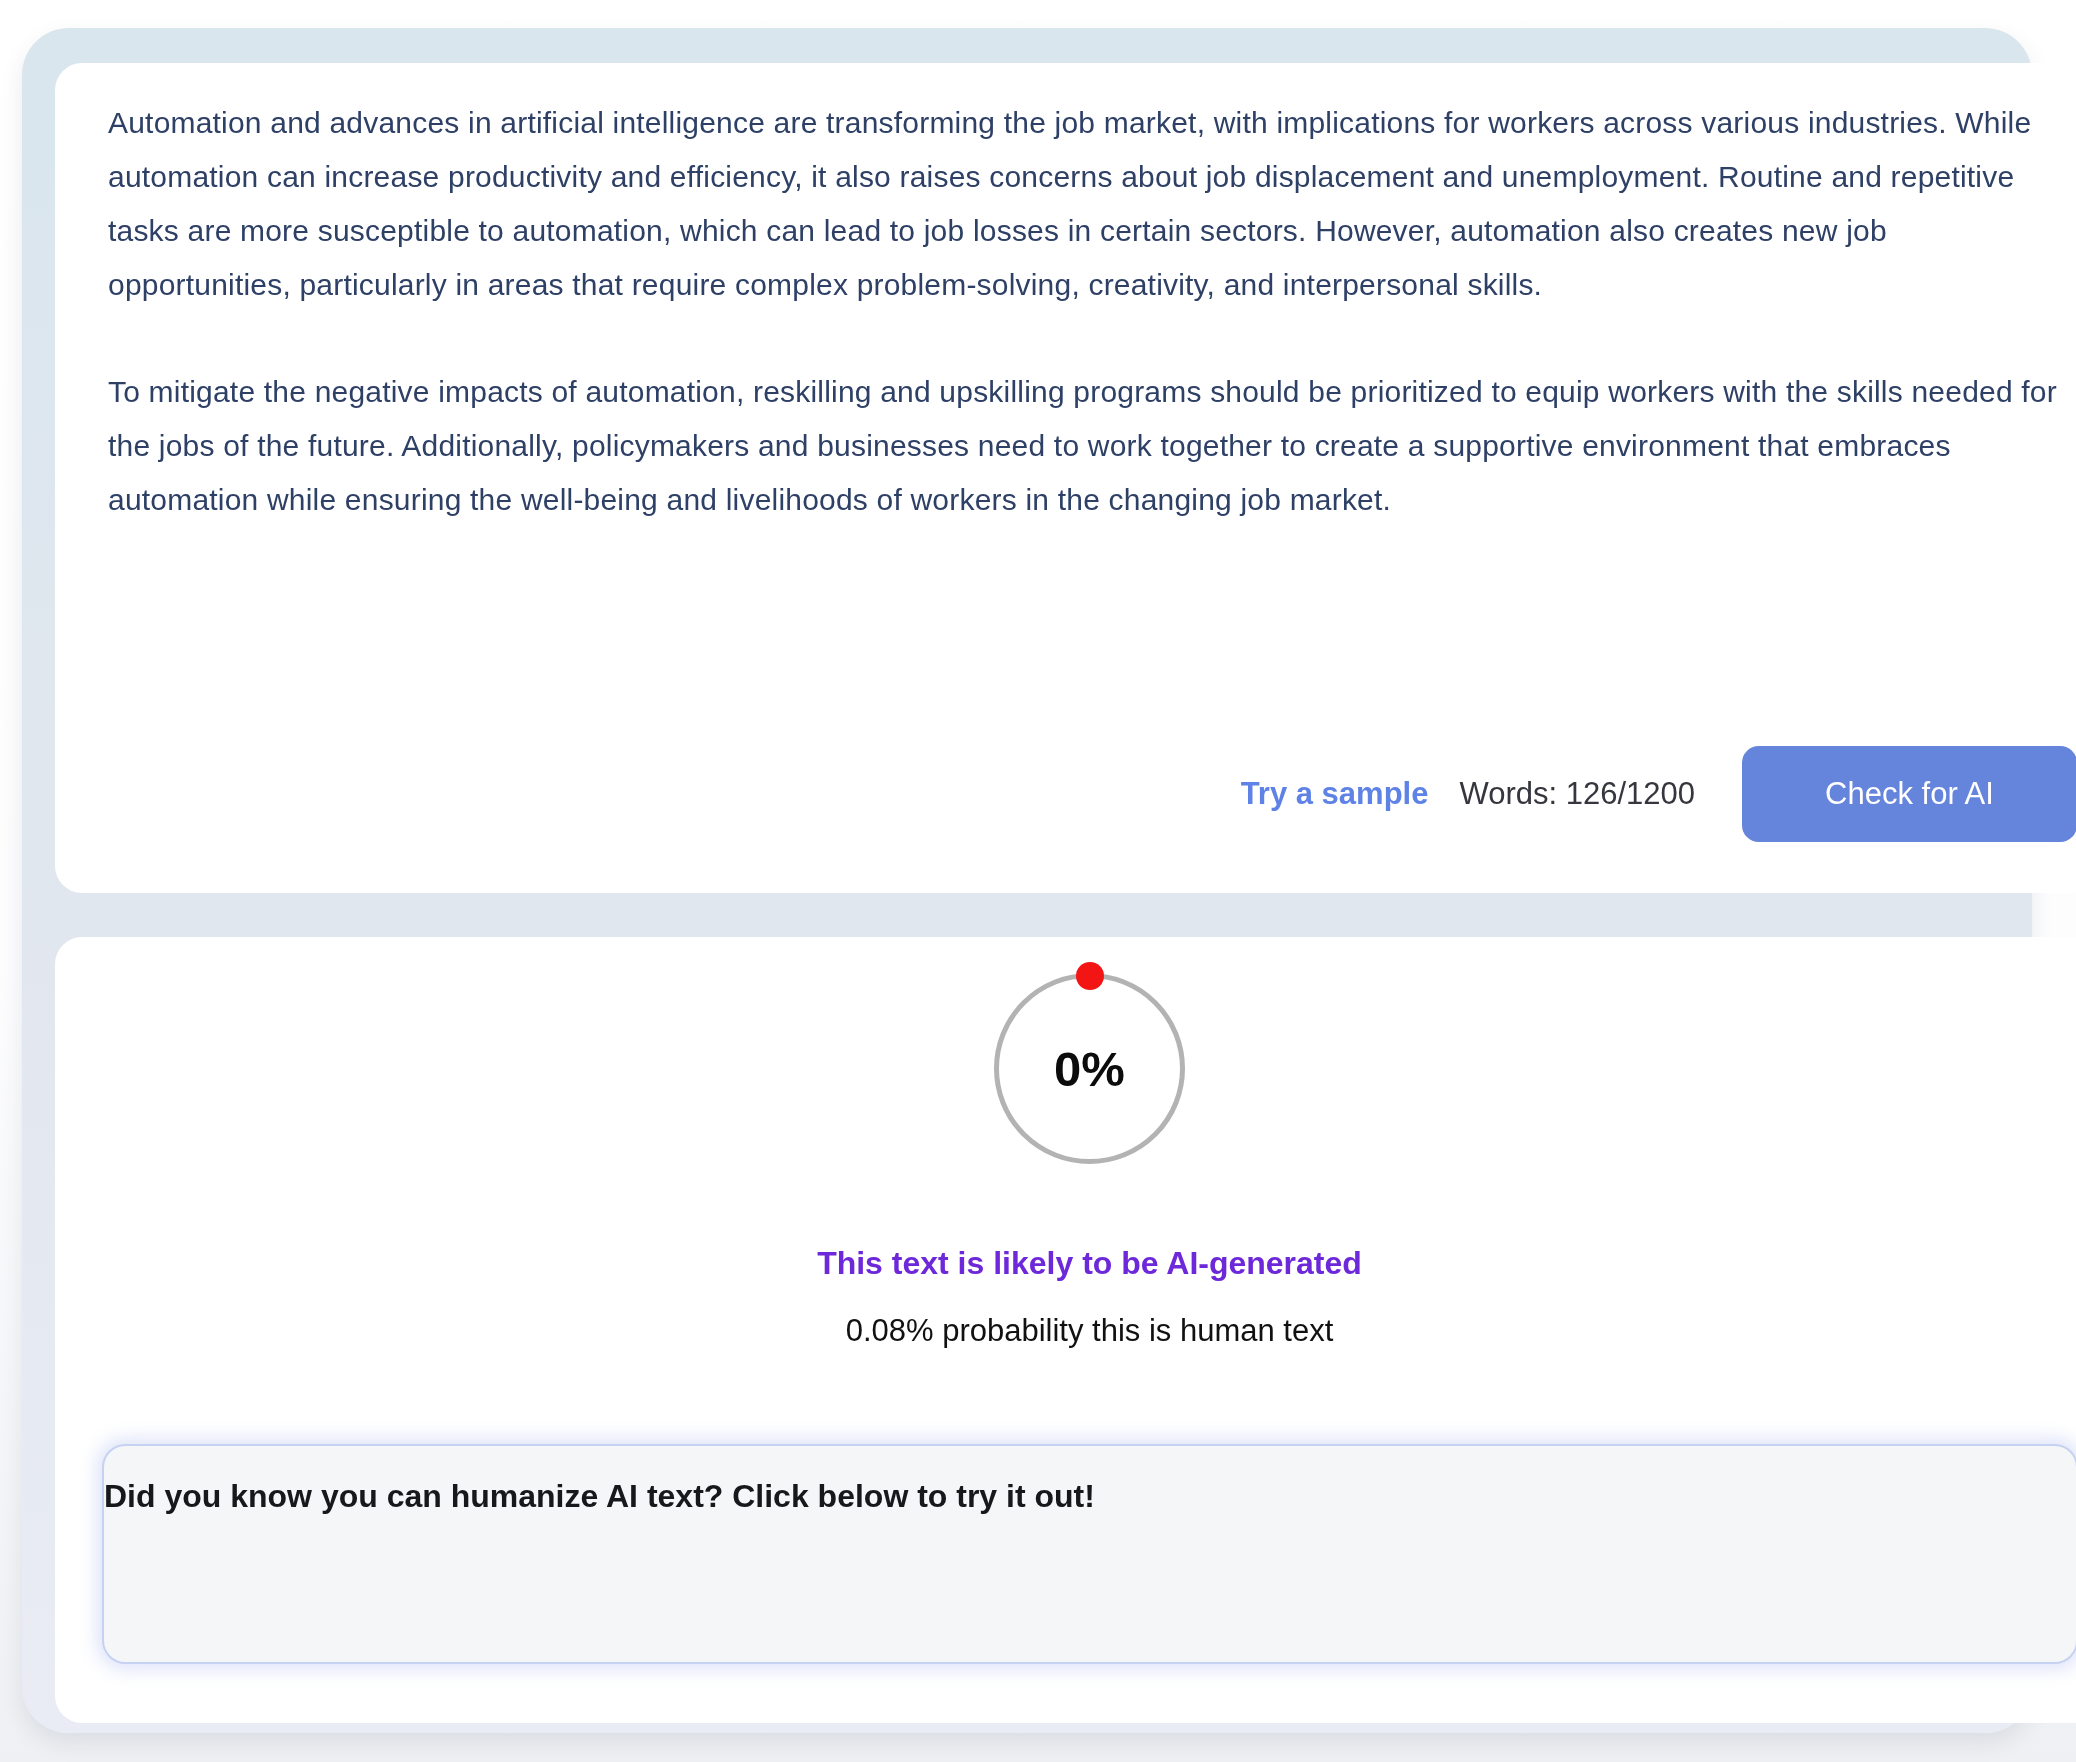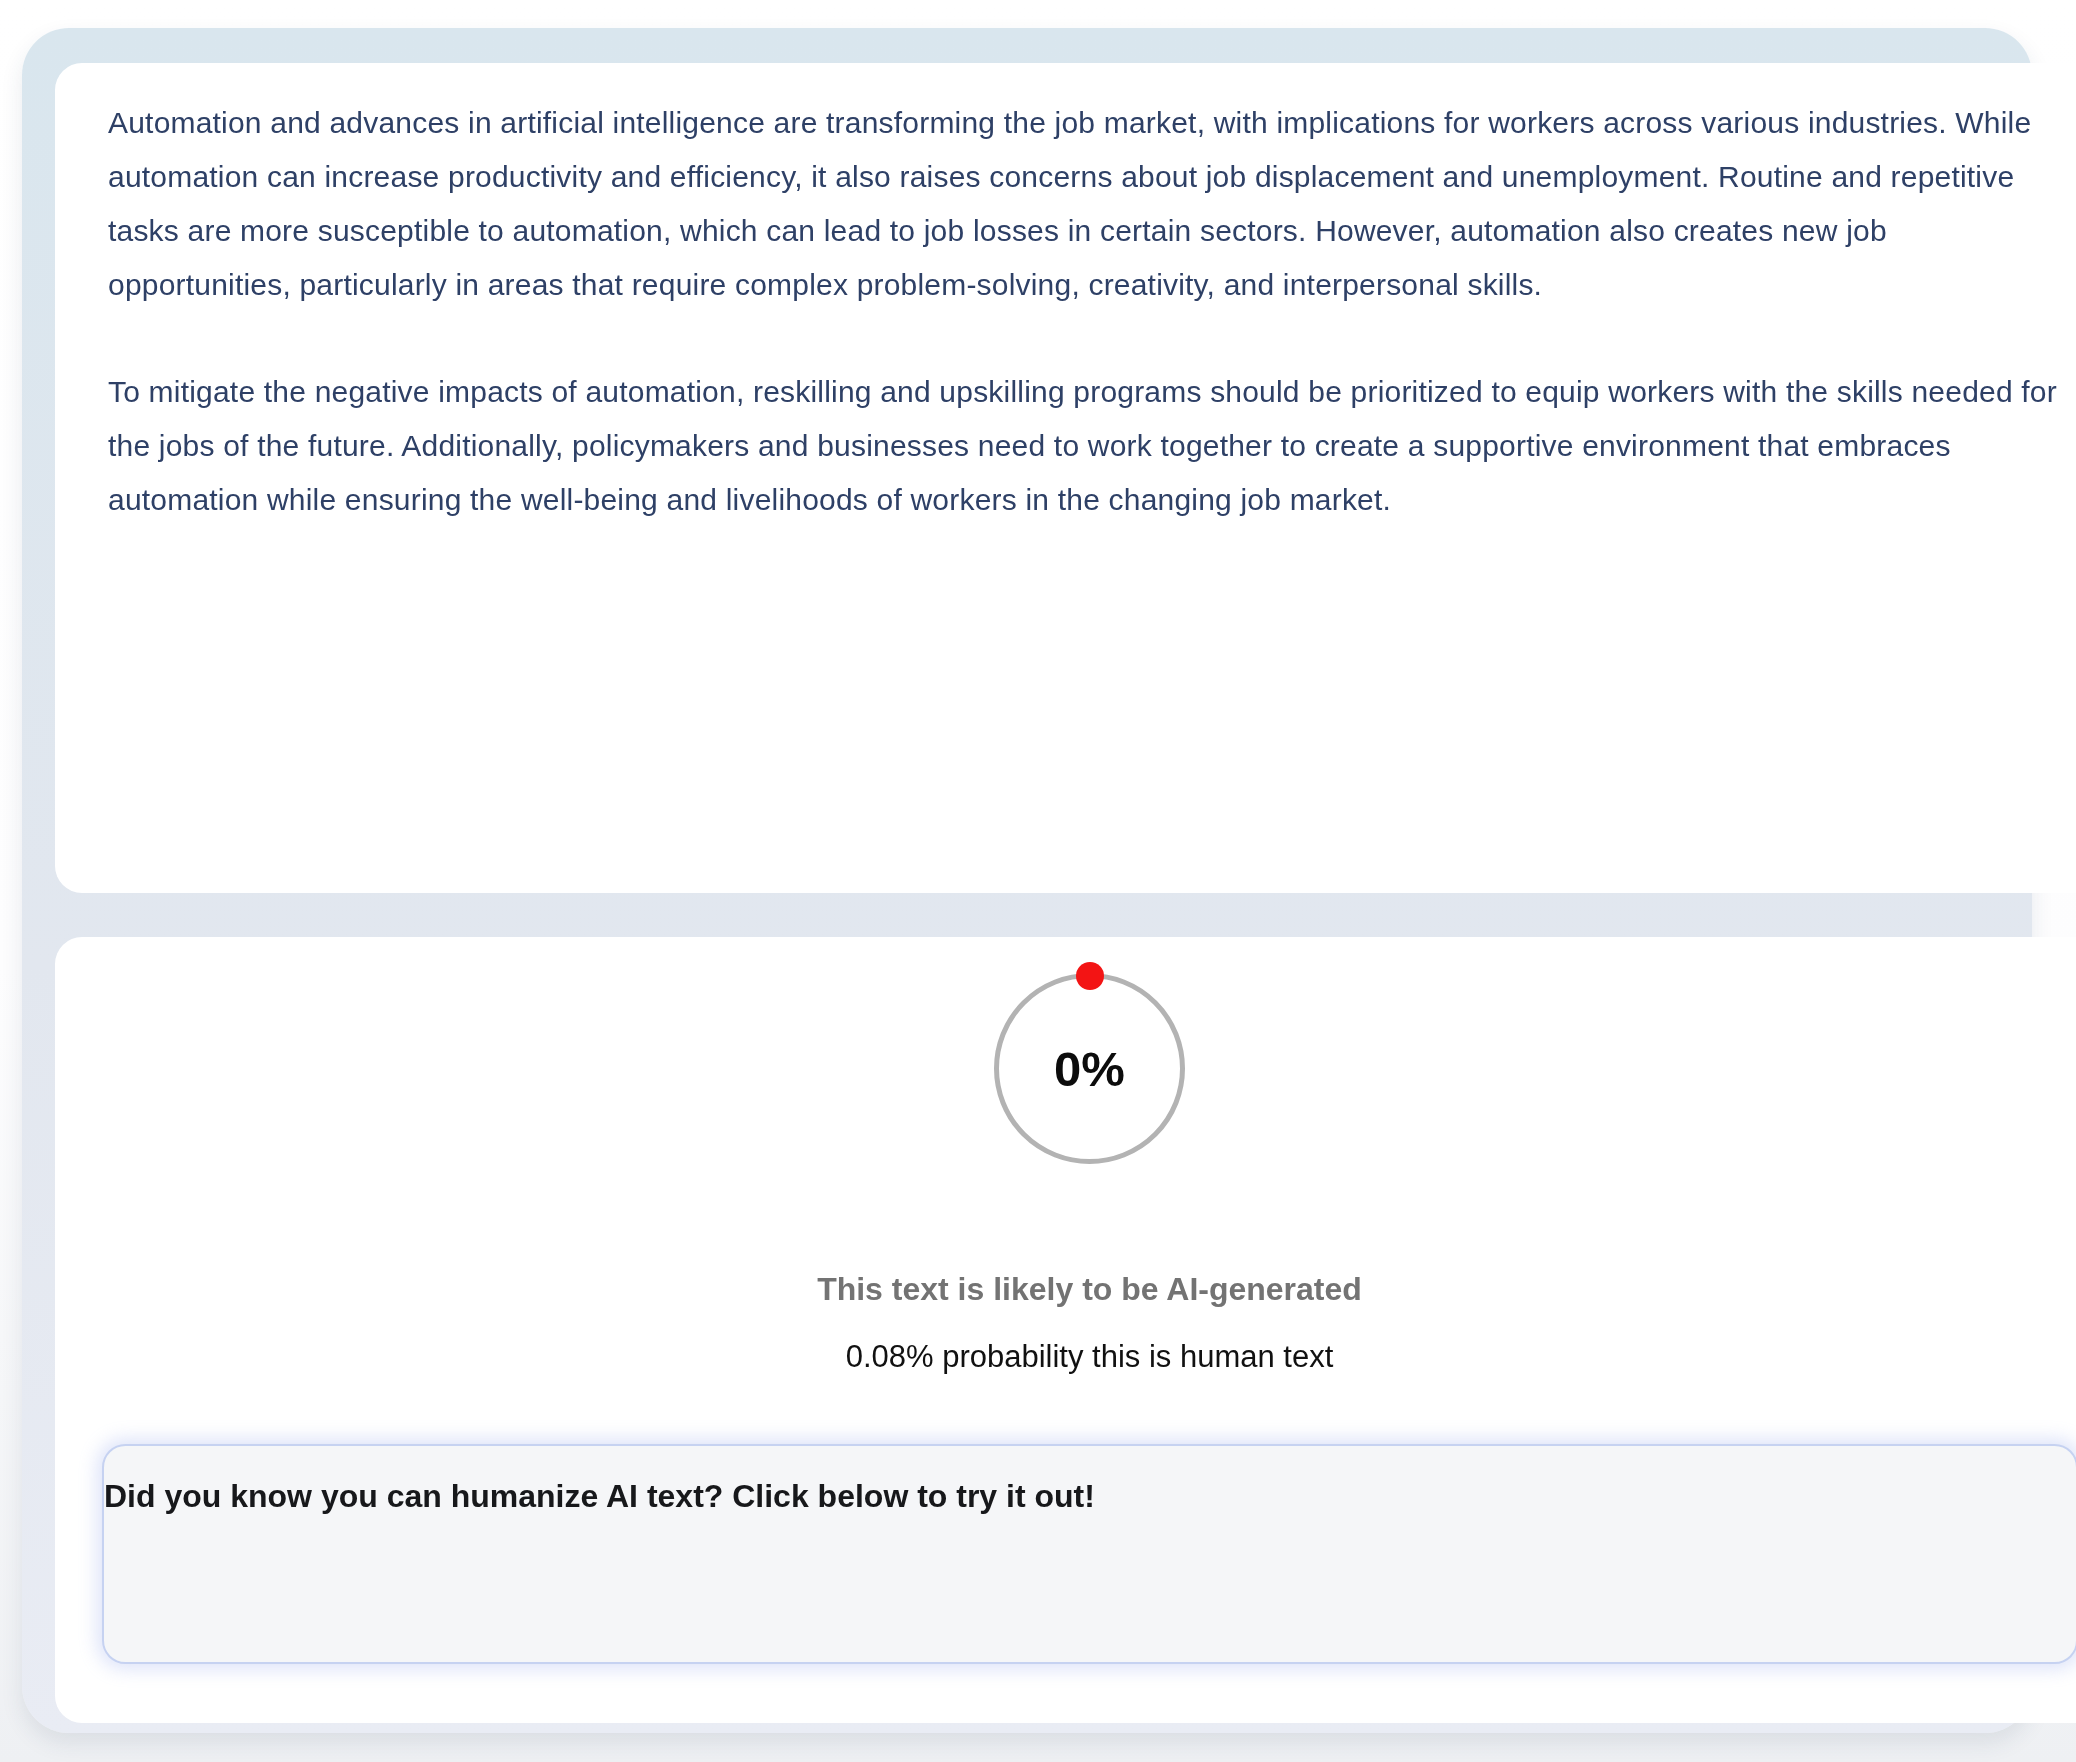--- a/index.html
+++ b/index.html
@@ -121,25 +121,25 @@
     background: #f31414;
     border-radius: 50%;
   }
   .gauge-value {
     font-size: 49px;
     font-weight: 700;
     color: #0c0c0c;
   }
 
   .verdict {
-    margin-top: 106px;
+    margin-top: 80px;
     font-size: 32px;
     line-height: 39px;
     font-weight: 700;
-    color: #737373;
+    color: #6d28d9;
     text-align: right;
   }
   .probability {
     margin-top: 29px;
     font-size: 31px;
     line-height: 38px;
     color: #111111;
     text-align: left;
   }
 
@@ -183,20 +183,25 @@
 </head>
 <body>
 
 <div class="panel">
 
   <div class="card card-editor">
     <div class="editor-text">
       <p>Automation and advances in artificial intelligence are transforming the job market, with implications for workers across various industries. While automation can increase productivity and efficiency, it also raises concerns about job displacement and unemployment. Routine and repetitive tasks are more susceptible to automation, which can lead to job losses in certain sectors. However, automation also creates new job opportunities, particularly in areas that require complex problem-solving, creativity, and interpersonal skills.</p>
       <p>To mitigate the negative impacts of automation, reskilling and upskilling programs should be prioritized to equip workers with the skills needed for the jobs of the future. Additionally, policymakers and businesses need to work together to create a supportive environment that embraces automation while ensuring the well-being and livelihoods of workers in the changing job market.</p>
     </div>
+    <div class="controls">
+      <span class="sample-link">Try a sample</span>
+      <span class="word-count">Words: 126/1200</span>
+      <button class="check-btn">Check for AI</button>
+    </div>
   </div>
 
   <div class="card card-results">
     <div class="results-inner">
 
       <div class="gauge">
         <span class="gauge-dot"></span>
         <span class="gauge-value">0%</span>
       </div>
 

